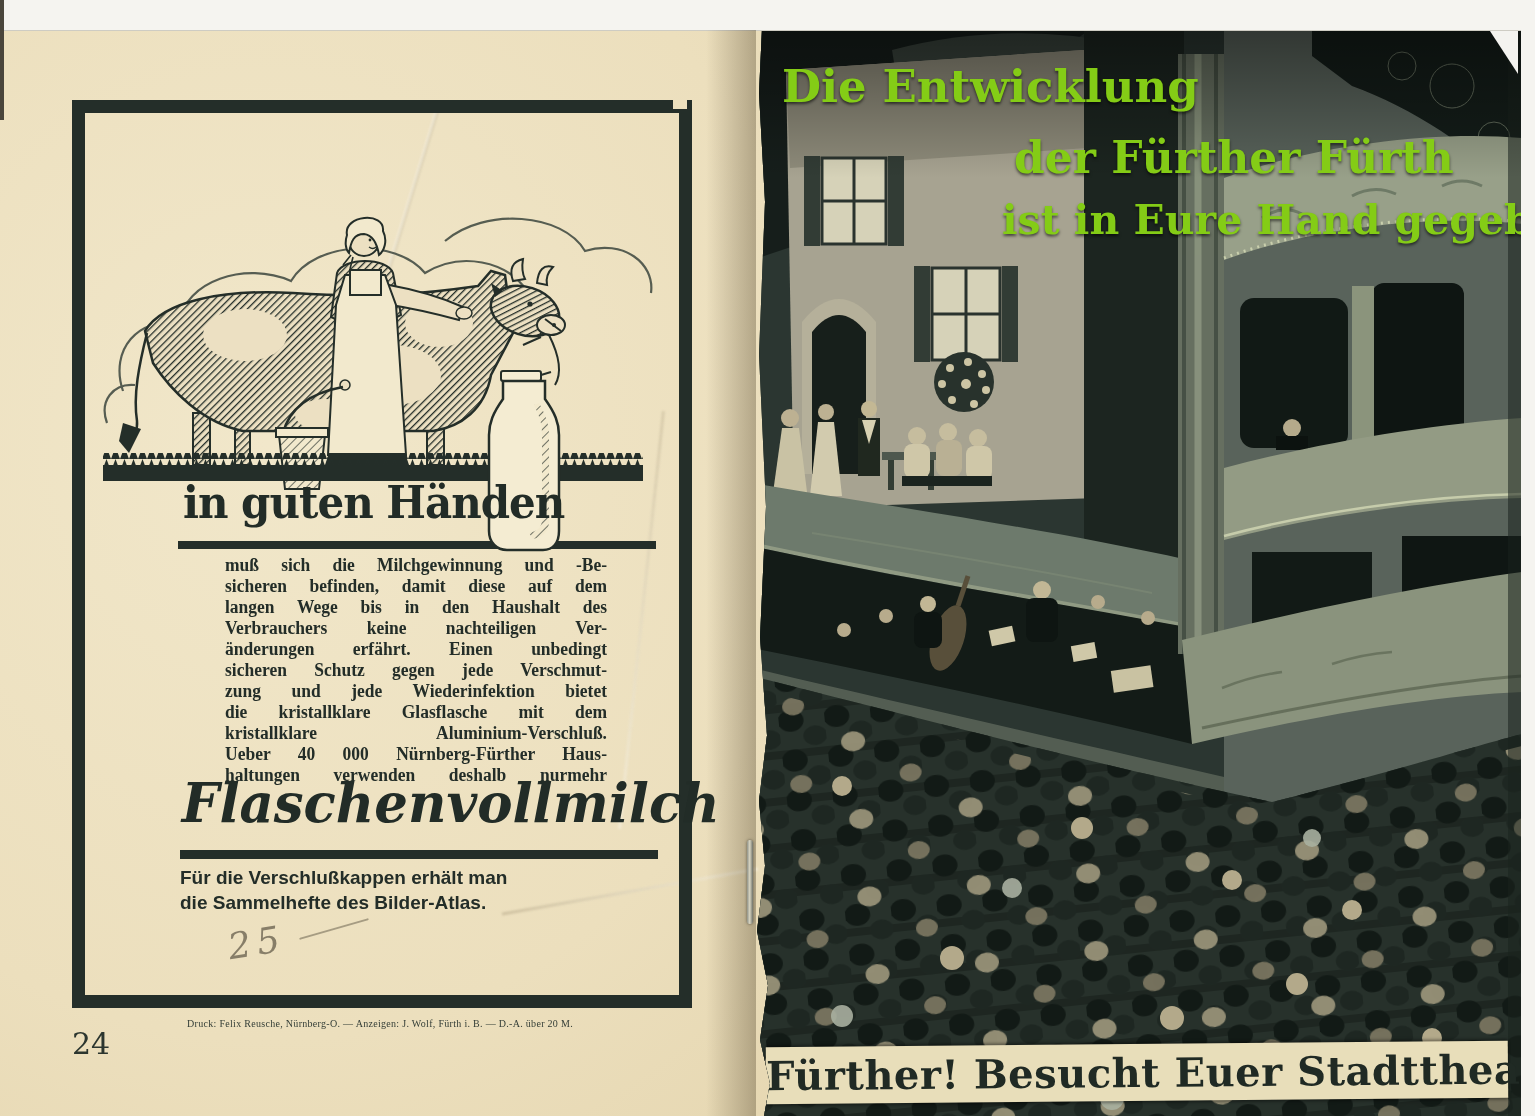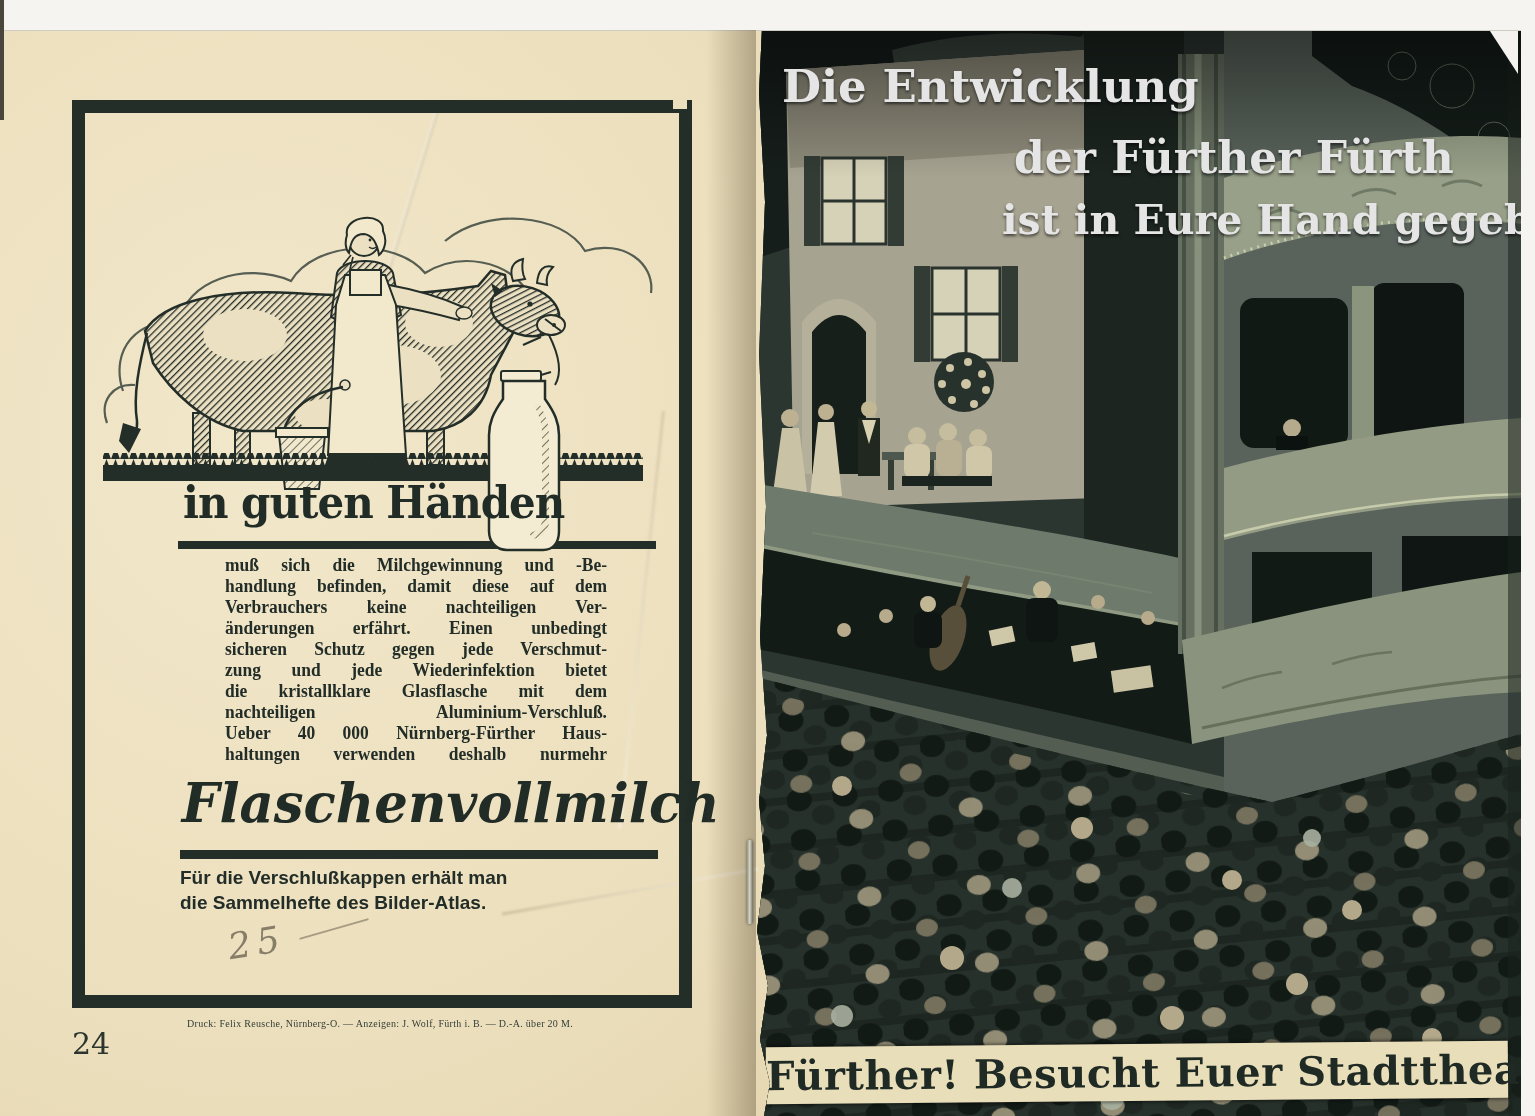--- a/index.html
+++ b/index.html
@@ -55,21 +55,21 @@
     font-family:"DejaVu Serif",serif;font-size:30px;color:#2c362f;}
 
   
   .right-page{position:absolute;left:752px;top:28px;width:770px;height:1088px;
     background:#2b3631;
     clip-path:polygon(10px 0,100% 0,100% 100%,12px 100%,18px 97%,8px 93%,16px 88%,
       5px 83%,13px 77%,7px 71%,15px 65%,8px 56%,14px 44%,7px 30%,13px 16%,7px 6%);}
   .photo-svg{position:absolute;left:0;top:0;width:770px;height:1088px;}
 
   .headline{position:absolute;font-family:"DejaVu Serif",serif;font-weight:bold;
-    color:#e5e5e5;text-shadow:0 2px 3px rgba(0,0,0,.6);white-space:nowrap;}
+    color:#84cc16;text-shadow:0 2px 3px rgba(0,0,0,.6);white-space:nowrap;}
   .headline.h1{left:30px;top:32px;font-size:45px;}
   .headline.h2{left:262px;top:104px;font-size:44px;}
   .headline.h3{left:250px;top:168px;font-size:41px;}
 
   .banner{position:absolute;left:14px;top:1016px;width:742px;height:57px;
     background:#e8deba;transform:rotate(-0.5deg);
     box-shadow:0 -2px 3px rgba(0,0,0,.35), 0 2px 3px rgba(0,0,0,.35);
     font-family:"DejaVu Serif",serif;font-weight:bold;font-size:40px;line-height:57px;
     text-align:center;color:#202a24;letter-spacing:.5px;white-space:nowrap;}
 
@@ -178,27 +178,28 @@
           <path d="M410,258 L410,276 C400,290 396,300 396,312 L396,408 C396,420 404,427 414,427 L450,427 C460,427 466,420 466,408 L466,312 C466,300 462,290 452,276 L452,258 Z" fill="#f4ecd2" stroke="#242e29" stroke-width="2.5"></path>
           <path d="M446,280 C452,291 456,300 456,312 L456,398 C456,408 451,414 440,416 L436,410 C446,408 449,403 449,396 L449,310 C449,299 445,290 441,282 Z" fill="url(#hatchL)"></path>
         </g>
       </svg>
 
       <div class="ad-heading">in guten Händen</div>
 
       <div class="ad-body">
 
       <div class="ad-line">muß sich die Milchgewinnung und -Be-</div>
-          <div class="ad-line">handlung befinden, damit diese auf dem</div>
+          <div class="ad-line">sicheren befinden, damit diese auf dem</div>
+          <div class="ad-line">langen Wege bis in den Haushalt des</div>
           <div class="ad-line">Verbrauchers keine nachteiligen Ver-</div>
           <div class="ad-line">änderungen erfährt. Einen unbedingt</div>
           <div class="ad-line">sicheren Schutz gegen jede Verschmut-</div>
           <div class="ad-line">zung und jede Wiederinfektion bietet</div>
           <div class="ad-line">die kristallklare Glasflasche mit dem</div>
-          <div class="ad-line">nachteiligen Aluminium-Verschluß.</div>
+          <div class="ad-line">kristallklare Aluminium-Verschluß.</div>
           <div class="ad-line">Ueber 40 000 Nürnberg-Fürther Haus-</div>
           <div class="ad-line">haltungen verwenden deshalb nurmehr</div>
         </div>
 
       <div class="brand">Flaschenvollmilch</div>
       <div class="brand-rule"></div>
       <div class="ad-foot f1">Für die Verschlußkappen erhält man</div>
       <div class="ad-foot f2">die Sammelhefte des Bilder-Atlas.</div>
     </div>
 

